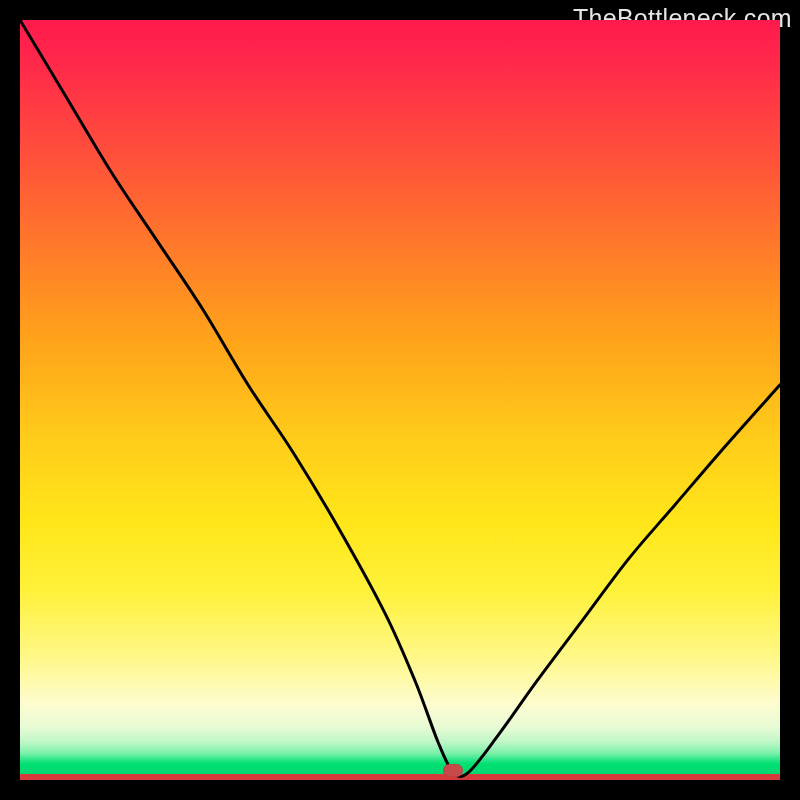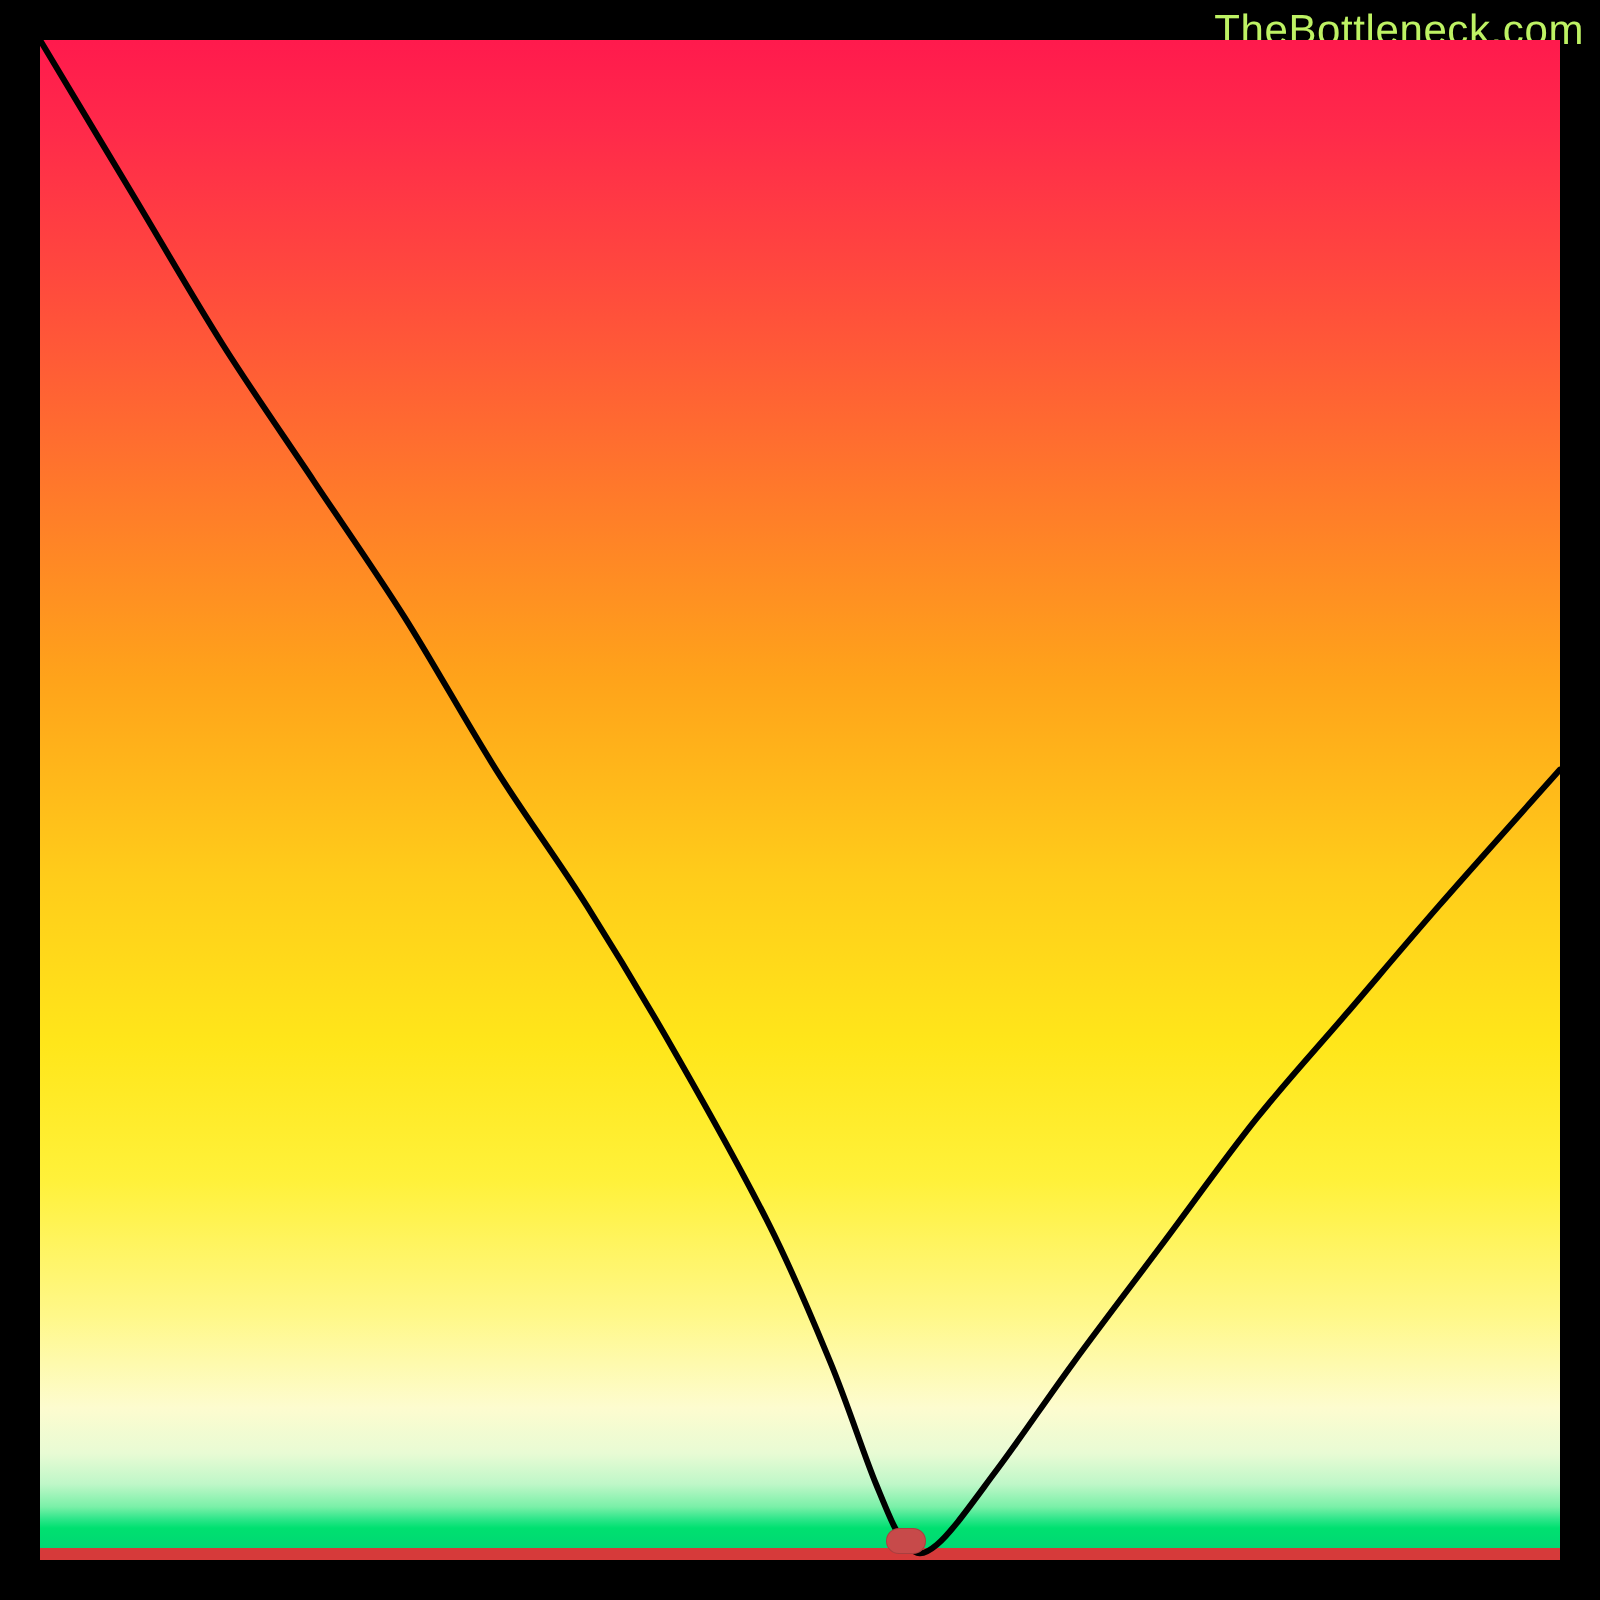--- a/index.html
+++ b/index.html
@@ -44,22 +44,22 @@
       #00e070 97.9%,
       #00d873 99.2%,
       #d63a3a 99.2%,
       #d63a3a 100%
     );
   }
   .watermark {
     position: absolute;
     top: 4px;
     right: 8px;
-    color: #bef264;
-    font-size: 21px;
+    color: #e5e5e5;
+    font-size: 25px;
     letter-spacing: 0.3px;
     font-weight: 500;
     user-select: none;
   }
   svg.curve {
     position: absolute;
     left: 0;
     top: 0;
     width: 760px;
     height: 760px;

